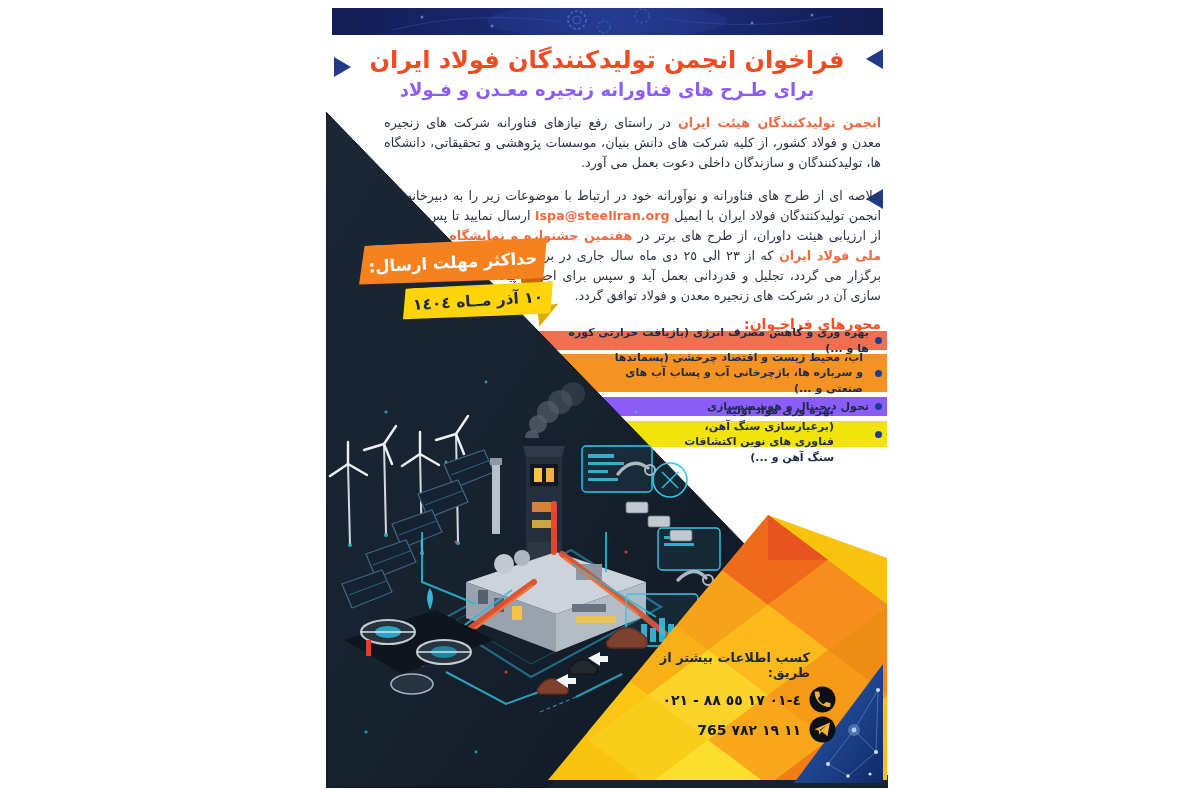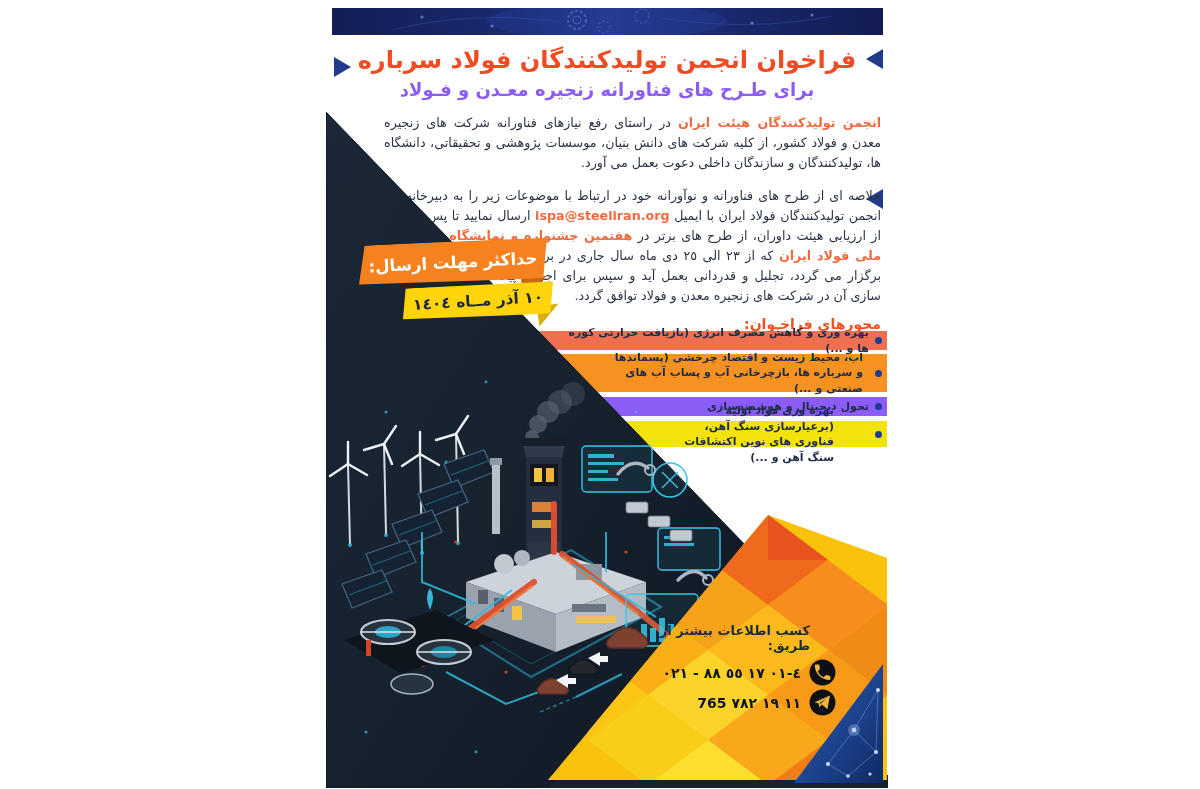--- a/index.html
+++ b/index.html
@@ -57,21 +57,21 @@
   .bar2{top:349px;height:38px;padding-left:70px;}
   .bar3{top:392px;height:19px;padding-left:95px;}
   .bar4{top:416px;height:26px;padding-left:140px;gap:35px;}
 
   .illu{position:absolute;left:0;top:107px;width:425px;height:676px;z-index:2;}
   .quad{position:absolute;left:210px;top:455px;width:352px;height:322px;z-index:2;}
   .nettri{position:absolute;left:466px;top:655px;width:96px;height:124px;z-index:4;}
   .bottomstrip{position:absolute;left:0;right:0;top:770px;height:13px;background:#17222f;z-index:1;}
 
   
-  .contact{position:absolute;right:52px;top:618px;width:220px;z-index:5;direction:rtl;}
+  .contact{position:absolute;right:52px;top:645px;width:220px;z-index:5;direction:rtl;}
   .contact .head{color:#1d2940;font-weight:bold;font-size:13px;margin:0 26px 6px 0;}
   .crow{display:flex;align-items:center;justify-content:flex-start;margin-bottom:3px;direction:rtl;}
   .cicon{flex:0 0 auto;width:27px;height:27px;margin-left:8px;}
   .cnum{direction:ltr;unicode-bidi:bidi-override;color:#101726;font-weight:bold;font-size:14px;}
 </style>
 </head>
 <body>
 
 <div class="page">
   <div class="poster">
@@ -87,21 +87,21 @@
         <path d="M330,10 Q420,24 500,8" stroke="#3a54b4" stroke-width="1" fill="none" opacity="0.45"></path>
         <circle cx="90" cy="9" r="1.5" fill="#7f96e8" opacity="0.7"></circle>
         <circle cx="160" cy="18" r="1.5" fill="#7f96e8" opacity="0.7"></circle>
         <circle cx="420" cy="15" r="1.5" fill="#7f96e8" opacity="0.7"></circle>
         <circle cx="480" cy="7" r="1.5" fill="#7f96e8" opacity="0.7"></circle>
       </svg>
     </div>
 
     <div class="tri tri-right"></div>
     <div class="tri tri-left1"></div>
-    <div class="title1">فراخوان انجمن تولیدکنندگان فولاد سرباره</div>
+    <div class="title1">فراخوان انجمن تولیدکنندگان فولاد ایران</div>
     <div class="title2">برای طـرح های فناورانه زنجیره معـدن و فـولاد</div>
 
     <div class="para p1"><span class="hl">انجمن تولیدکنندگان هیئت ایران</span><span> در راستای رفع نیازهای فناورانه شرکت های زنجیره معدن و فولاد کشور، از کلیه شرکت های دانش بنیان، موسسات پژوهشی و تحقیقاتی، دانشگاه ها، تولیدکنندگان و سازندگان داخلی دعوت بعمل می آورد.</span></div>
 
     <div class="tri tri-left2"></div>
     <div class="para p2"><span class="spacer"></span><span>خلاصه ای از طرح های فناورانه و نوآورانه خود در ارتباط با موضوعات زیر را به دبیرخانه انجمن تولیدکنندگان فولاد ایران با ایمیل </span><bdi dir="ltr" class="hl">ispa@steeliran.org</bdi><span> ارسال نمایید تا پس از ارزیابی هیئت داوران، از طرح های برتر در </span><span class="hl">هفتمین جشنواره و نمایشگاه ملی فولاد ایران</span><span> که از ٢٣ الی ٢٥ دی ماه سال جاری در برج میلاد تهران برگزار می گردد، تجلیل و قدردانی بعمل آید و سپس برای اجرا و پیاده سازی آن در شرکت های زنجیره معدن و فولاد توافق گردد.</span></div>
 
     <div class="fold-orange"></div>
     <div class="badge-orange">
       <span>حداکثر مهلت ارسال:</span>

